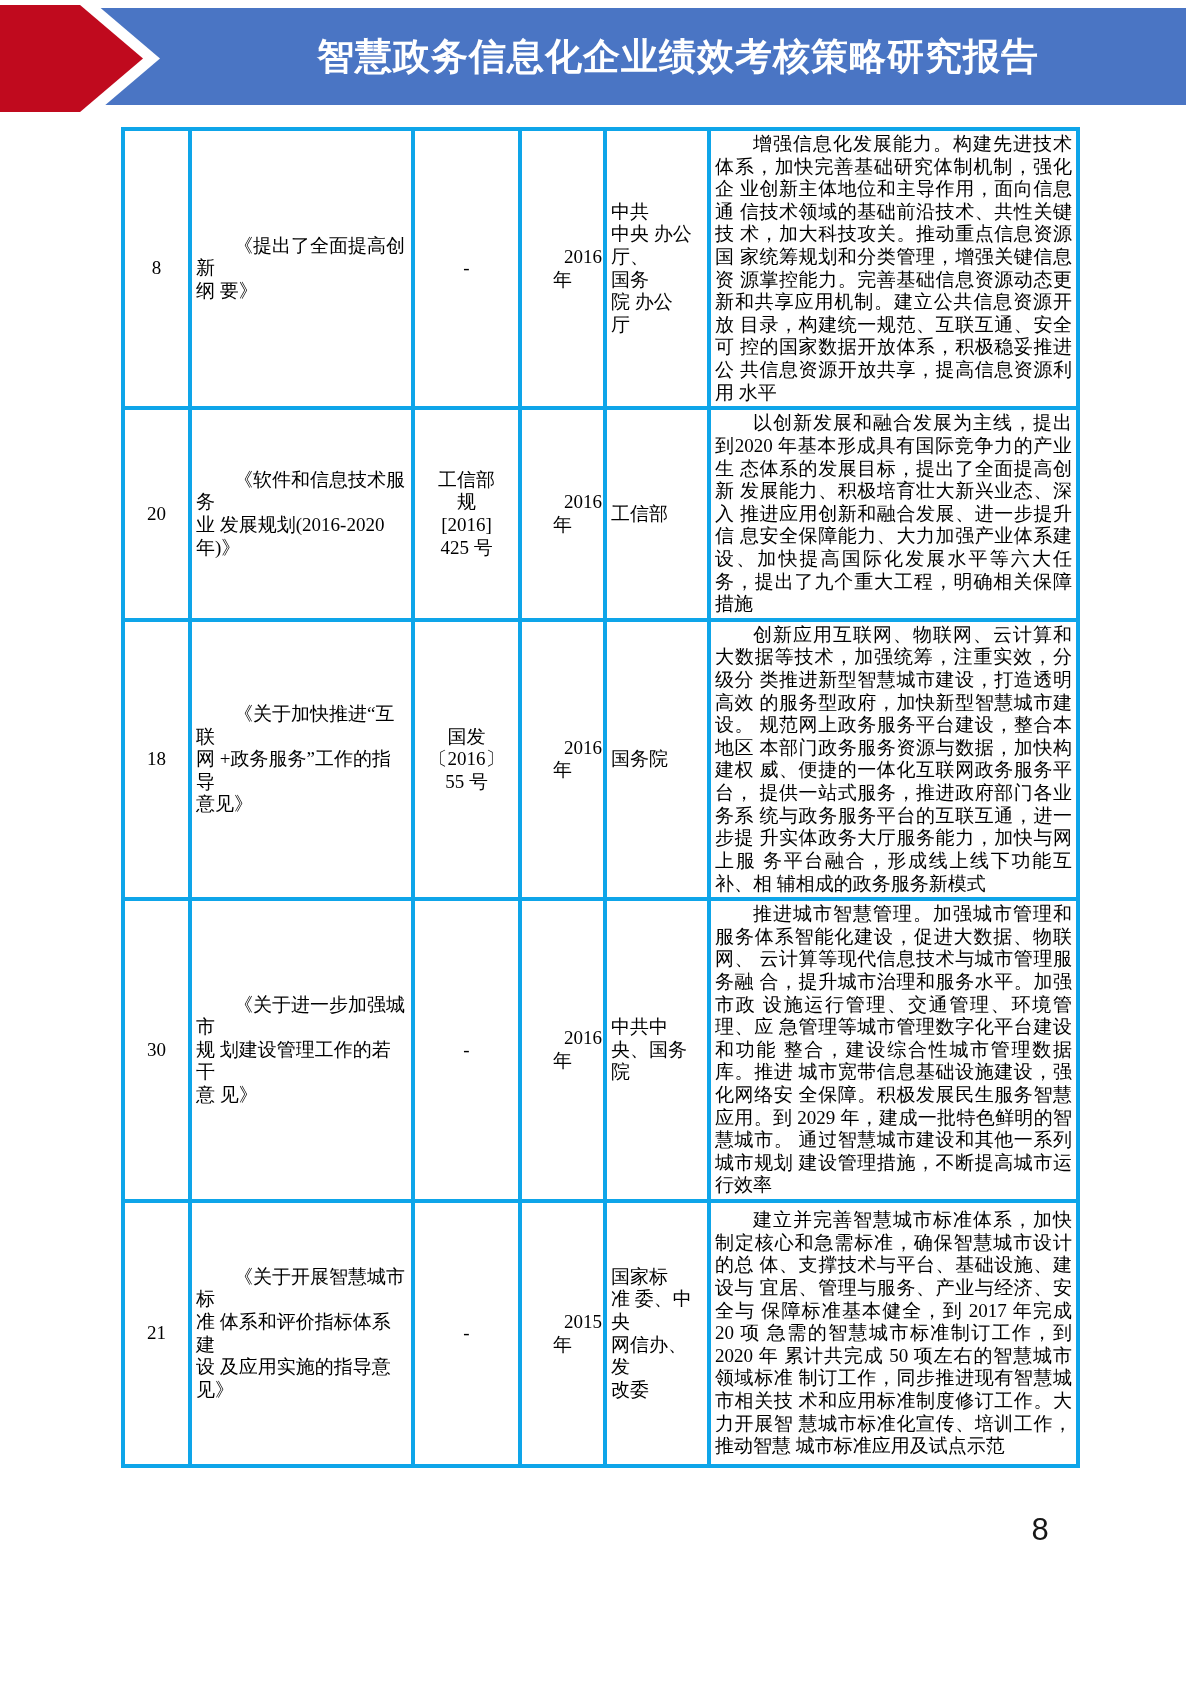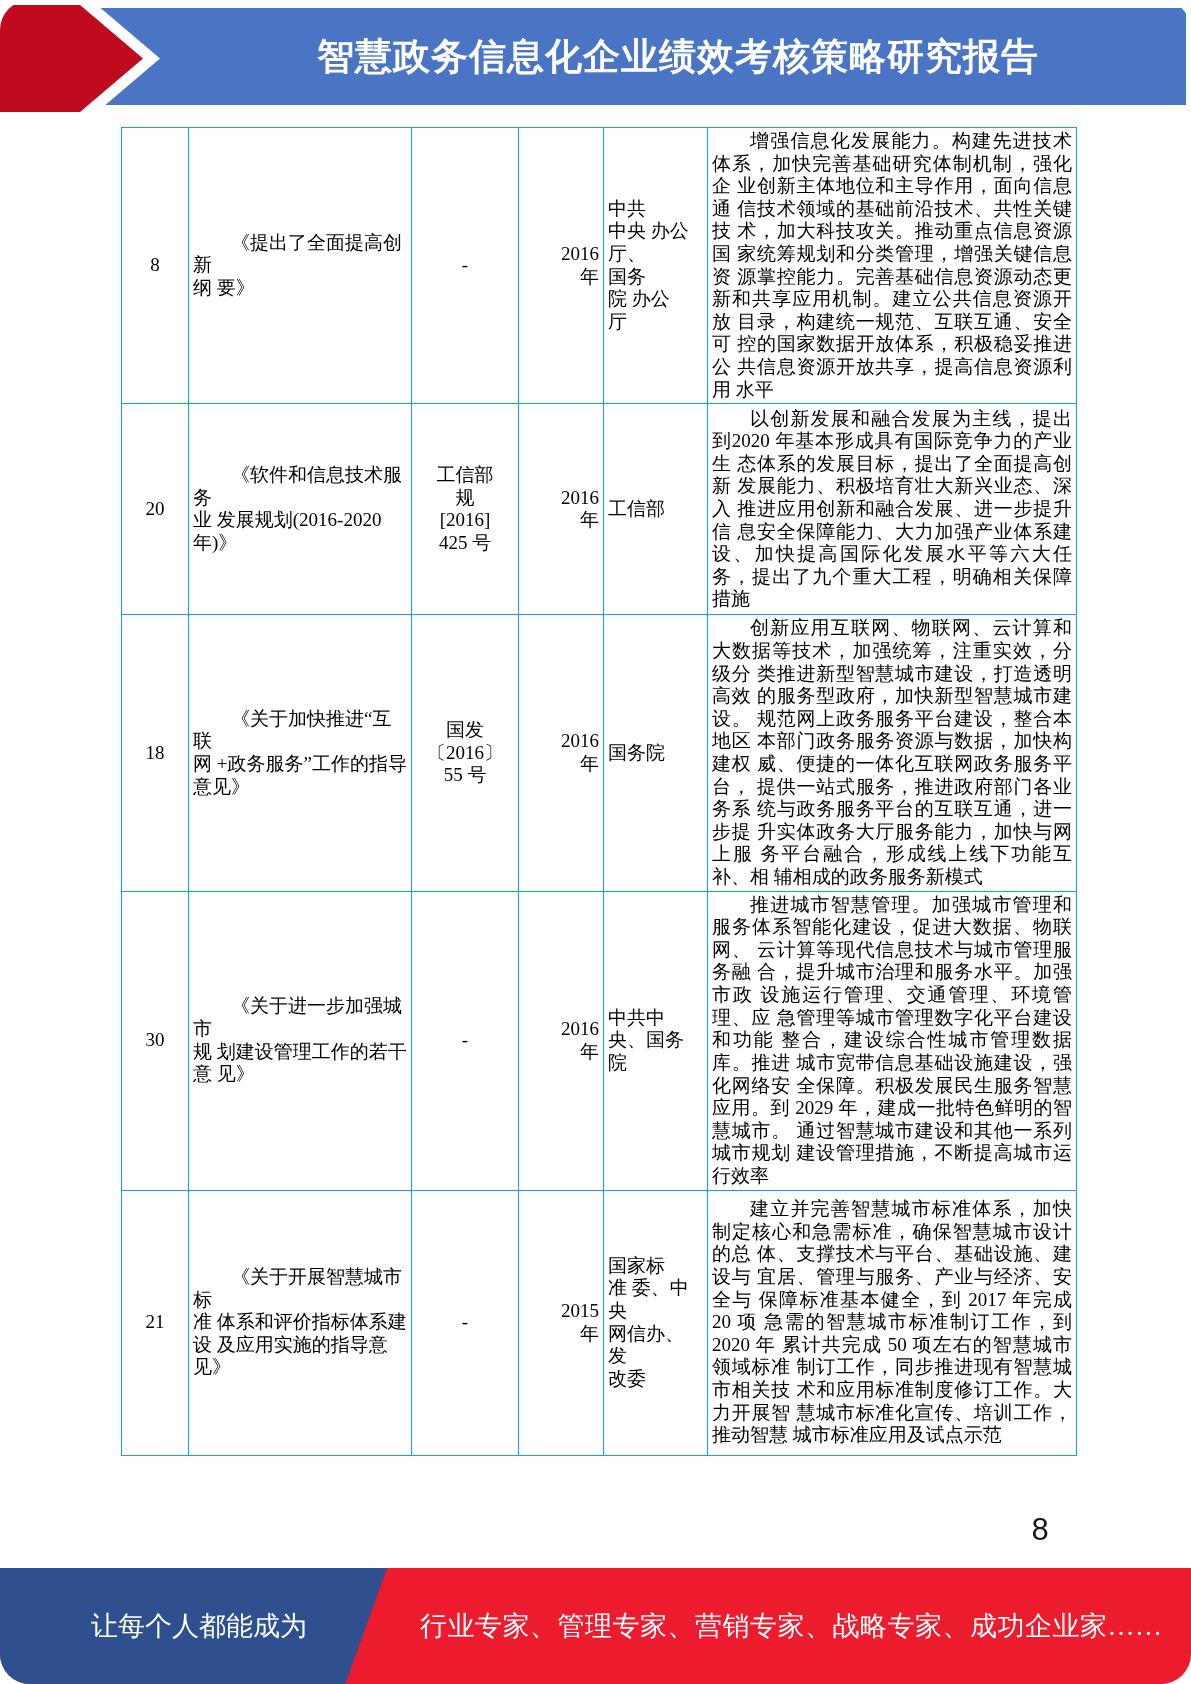--- a/index.html
+++ b/index.html
@@ -1,18 +1,18 @@
 <!DOCTYPE html>
 <html><head>
 <meta charset="utf-8">
 <style>
   html,body { margin:0; padding:0; background:#ffffff; }
   .page {
     position:relative; width:1191px; height:1684px; background:#ffffff;
-    font-family:"Liberation Serif", serif; color:#000; overflow:hidden;border-radius:30px;
+    font-family:"Liberation Serif", serif; color:#000; overflow:hidden;
   }
 
   
   .header-band {
     position:absolute; left:22px; top:8px; right:5px; height:97px;
     background:#4A75C4;
   }
   .arrow-white {
     position:absolute; left:0; top:0; width:160px; height:117px; background:#ffffff;
     clip-path:polygon(0 0, 57% 0, 100% 50%, 57% 100%, 0 100%);
@@ -28,28 +28,28 @@
     font-weight:bold; font-size:37px; letter-spacing:1px; white-space:nowrap;
   }
 
   
   .policy-table {
     position:absolute; left:121px; top:127px; width:955px;
     border-collapse:collapse; table-layout:fixed;
     font-size:19px; color:#000;
   }
   .policy-table td {
-    border:1px solid #0ea5e9; padding:2px 4px;
+    border:4px solid #0ea5e9; padding:2px 4px;
     vertical-align:middle; white-space:pre-line; line-height:1.19;
     overflow:hidden;
   }
   .c-no      { text-align:center; }
   .c-name    { text-align:left; text-indent:2em; padding-left:6px; padding-right:4px; }
   .c-doc     { text-align:center; }
-  .c-year    { text-align:right; text-indent:2em; padding-left:4px; }
+  .c-year    { text-align:center; text-indent:2em; padding-left:4px; }
   .c-agency  { text-align:left; padding-left:2px; padding-right:2px; }
   .c-content {
     vertical-align:top; text-align:justify; text-indent:2em;
     padding:4px 6px 2px 6px;
   }
 
   
   .page-number {
     position:absolute; left:1018px; top:1512px; width:44px; text-align:center;
     font-size:31px; color:#161616; font-family:"Liberation Sans", sans-serif;
@@ -165,19 +165,14 @@
 准 委、中央
 网信办、 发
 改委</td>
         <td class="c-content">建立并完善智慧城市标准体系，加快制定核心和急需标准，确保智慧城市设计的总 体、支撑技术与平台、基础设施、建设与 宜居、管理与服务、产业与经济、安全与 保障标准基本健全，到 2017 年完成 20 项 急需的智慧城市标准制订工作，到 2020 年 累计共完成 50 项左右的智慧城市领域标准 制订工作，同步推进现有智慧城市相关技 术和应用标准制度修订工作。大力开展智 慧城市标准化宣传、培训工作，推动智慧 城市标准应用及试点示范</td>
       </tr>
     </tbody>
   </table>
 
   <div class="page-number">8</div>
 
-  <div class="footer">
-    <div class="footer-blue"></div>
-    <div class="footer-left">让每个人都能成为</div>
-    <div class="footer-right">行业专家、管理专家、营销专家、战略专家、成功企业家……</div>
-  </div>
 
 </div>
 
 </body></html>

